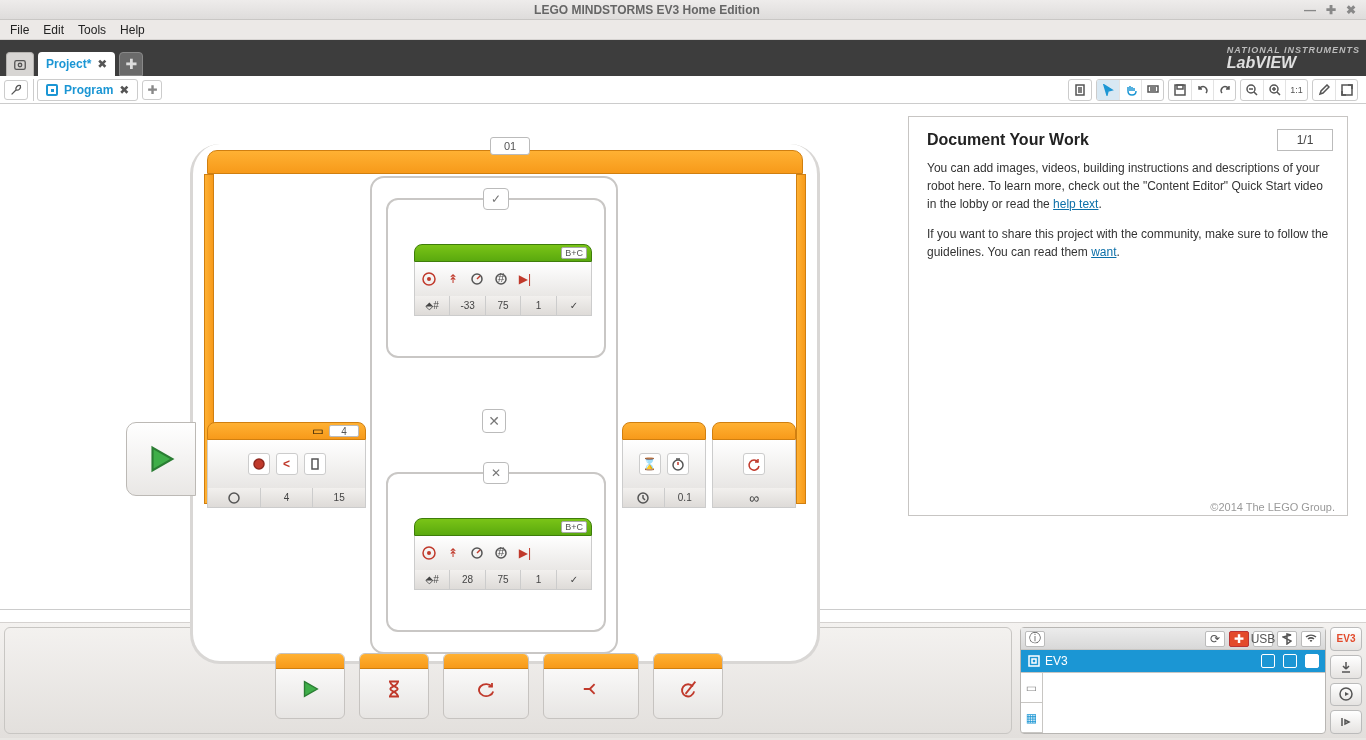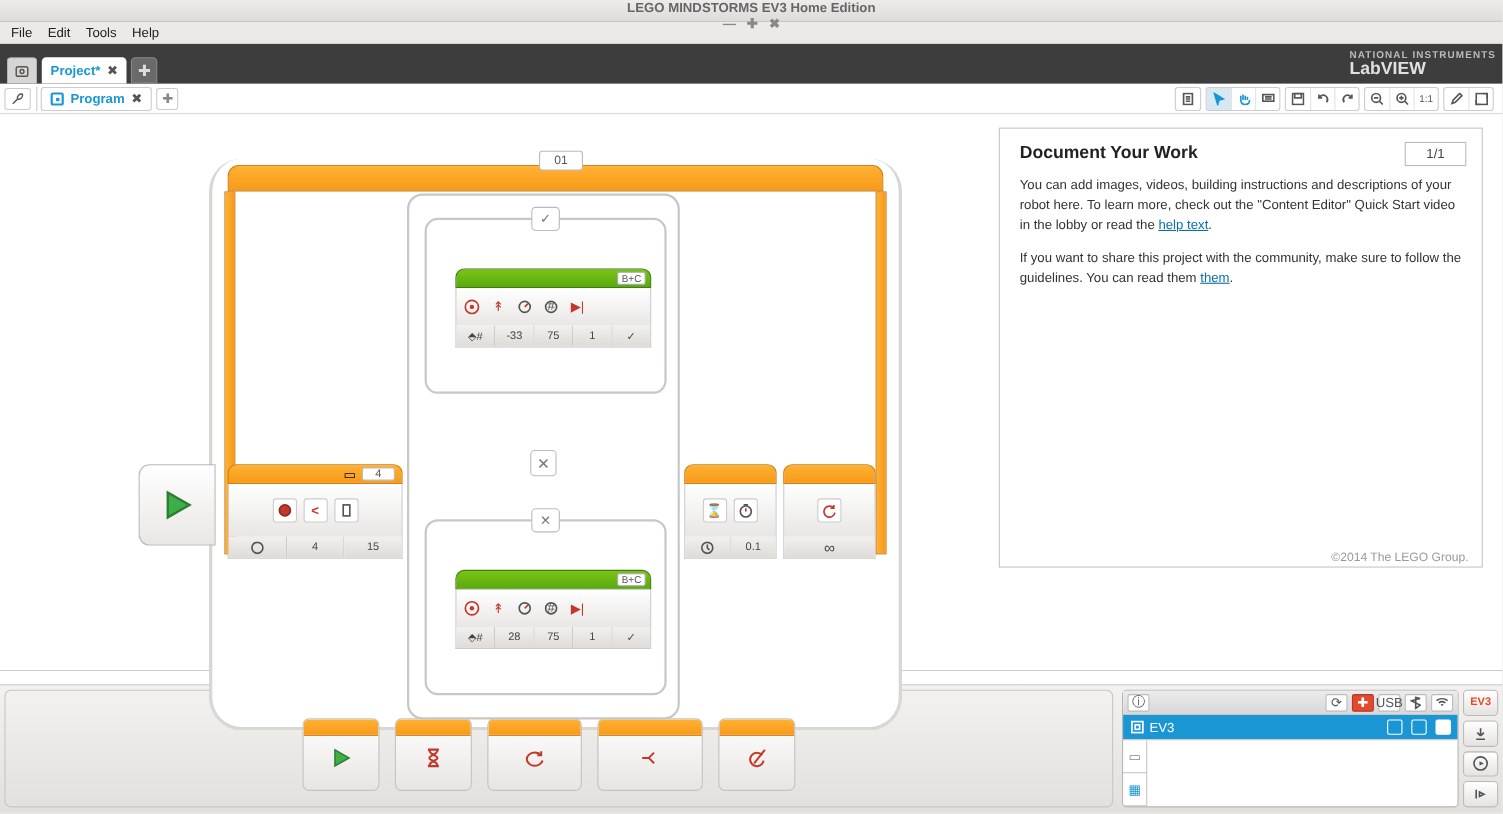--- a/index.html
+++ b/index.html
@@ -1,33 +1,33 @@
 <!DOCTYPE html>
 <html><head>
 <meta charset="utf-8">
 <style>
   *{box-sizing:border-box;margin:0;padding:0;font-family:Verdana,Geneva,sans-serif;font-size:12px;}
   html,body{width:1366px;height:740px;background:#e8e6e3;overflow:hidden;}
   
-  .titlebar{height:20px;background:linear-gradient(#eeeceb,#dedcdb);display:flex;align-items:center;color:#666;font-weight:bold;border-bottom:1px solid #c9c7c5;flex-direction:column;}
+  .titlebar{height:20px;background:linear-gradient(#eeeceb,#dedcdb);display:flex;align-items:center;color:#666;font-weight:bold;border-bottom:1px solid #c9c7c5;}
   .titlebar .spacer{flex:1;}
   .titlebar .title{flex:0 0 auto;}
   .titlebar .winbtns{display:flex;gap:10px;padding:0 10px;color:#888;}
   .titlebar .winbtns span{cursor:pointer;}
   
   .menubar{height:20px;background:#ece9e7;display:flex;gap:14px;padding:0 10px;align-items:center;color:#222;border-bottom:1px solid #d6d3d1;}
   .menubar span{cursor:pointer;}
   
   .darkstrip{height:36px;background:#3d3d3d;display:flex;align-items:flex-end;padding:0 6px;position:relative;}
   .btn-ev3logo{width:28px;height:24px;background:#d7d5d3;border:1px solid #b5b3b0;border-bottom:none;border-radius:4px 4px 0 0;display:flex;align-items:center;justify-content:center;margin-right:4px;cursor:pointer;}
   .btn-ev3logo svg{width:14px;height:14px;}
   .proj-tab{height:24px;background:#fff;border-radius:4px 4px 0 0;display:flex;align-items:center;padding:4px 8px;gap:6px;color:#1b96d4;font-weight:bold;cursor:pointer;}
   .proj-tab .x{color:#555;font-weight:normal;cursor:pointer;}
   .btn-addproj{width:24px;height:24px;margin-left:4px;background:#6a6a6a;border:1px solid #888;border-radius:4px 4px 0 0;display:flex;align-items:center;justify-content:center;color:#ddd;font-size:14px;cursor:pointer;}
-  .labview{position:absolute;right:6px;top:6px;color:#e0e0e0;font-family:Arial;font-weight:bold;}
+  .labview{position:absolute;right:6px;top:6px;color:#e0e0e0;font-family:Arial;font-weight:bold;font-style:italic;}
   .labview small{font-size:9px;letter-spacing:1px;display:block;line-height:8px;color:#bbb;}
   
   .toolbarstrip{height:28px;background:#fff;display:flex;align-items:center;border-bottom:1px solid #ccc;padding:0 4px;}
   .tool-wrench{width:24px;height:20px;border:1px solid #ccc;border-radius:3px;display:flex;align-items:center;justify-content:center;margin-right:2px;cursor:pointer;}
   .divv{width:1px;height:22px;background:#ccc;margin:0 3px;}
   .progtab{height:22px;border:1px solid #ccc;border-radius:3px;display:flex;align-items:center;padding:0 8px;gap:6px;color:#1b96d4;font-weight:bold;cursor:pointer;}
   .progtab .x{color:#555;font-weight:normal;}
   .progtab .picon{width:12px;height:12px;border:2px solid #1b96d4;border-radius:2px;position:relative;}
   .progtab .picon::after{content:"";position:absolute;left:3px;top:3px;width:3px;height:3px;background:#1b96d4;}
   .btn-addprog{width:20px;height:20px;border:1px solid #ccc;border-radius:3px;margin-left:4px;display:flex;align-items:center;justify-content:center;color:#888;cursor:pointer;}
@@ -409,21 +409,21 @@
 
   <div class="docpanel">
     <div class="pager">1/1</div>
     <h2>Document Your Work</h2>
     <p>
       <span>You can add images, videos, building instructions and descriptions of your robot here. To learn more, check out the "Content Editor" Quick Start video in the lobby or read the </span>
       <a href="#">help text</a><span>.</span>
     </p>
     <p>
       <span>If you want to share this project with the community, make sure to follow the guidelines. You can read them </span>
-      <a href="#">them</a><span>.</span>
+      <a href="#">want</a><span>.</span>
     </p>
     <div class="copy">©2014 The LEGO Group.</div>
   </div>
 </div>
 
 <div class="pal-handle">▼</div>
 
 <div class="palette">
   <div class="pal-left">
     <div class="pal-tabs">

